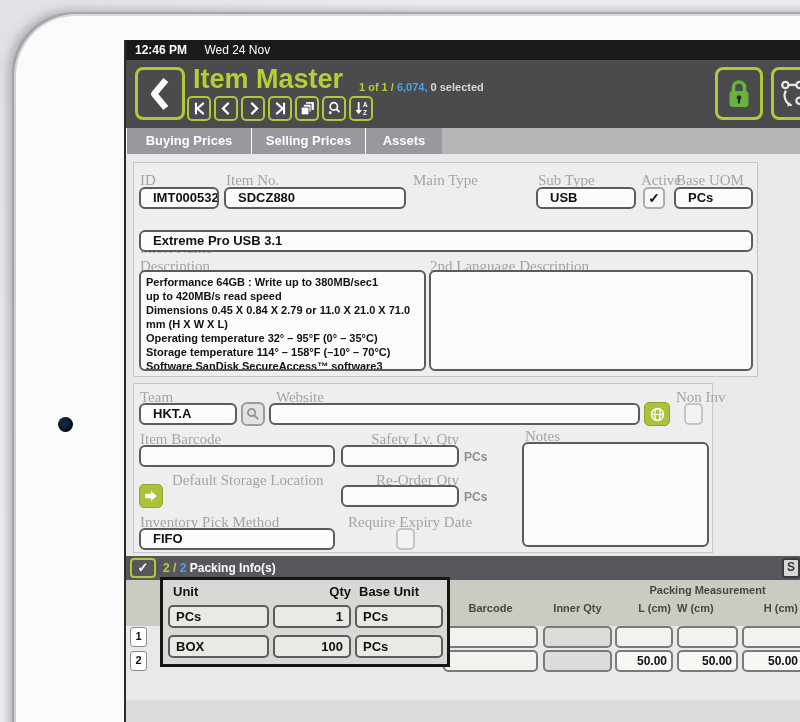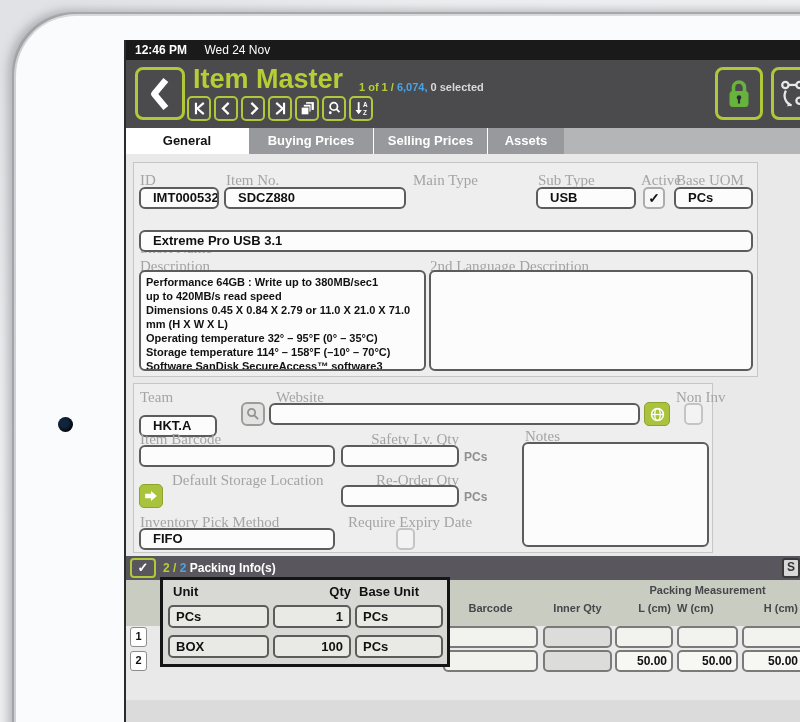--- a/index.html
+++ b/index.html
@@ -195,21 +195,20 @@
             <line x1="7.5" y1="7" x2="14" y2="7" stroke="#e8e8e8" stroke-width="2"></line>
             <circle cx="17" cy="21" r="2.8" fill="none" stroke="#e8e8e8" stroke-width="2"></circle>
             <path d="M10 25 a9 9 0 0 1 -5 -13" fill="none" stroke="#e8e8e8" stroke-width="2"></path>
             <path d="M10 25 l-4 1 l1.5 -4 z" fill="#e8e8e8"></path>
           </svg>
       </span>
     </div>
   </div>
 
   <div class="tab-bar">
-    <div class="tab active" style="width:122px;">General</div>
     <div class="tab" style="width:125px;">Buying Prices</div>
     <div class="tab" style="width:114px;">Selling Prices</div>
     <div class="tab" style="width:77px;">Assets</div>
   </div>
 
   <div class="content">
 
     <div class="panel" style="left:7px; top:8px; width:625px; height:215px;">
       <div class="lbl" style="left:6px; top:9px;">ID</div>
       <div class="lbl" style="left:92px; top:9px;">Item No.</div>
@@ -234,21 +233,21 @@
 Operating temperature 32° – 95°F (0° – 35°C)
 Storage temperature 114° – 158°F (–10° – 70°C)
 Software SanDisk SecureAccess™ software3</div>
 
       <div class="lbl" style="left:296px; top:95px;">2nd Language Description</div>
       <div class="box multiline" style="left:295px; top:107px; width:324px; height:101px;"></div>
     </div>
 
     <div class="panel" style="left:7px; top:229px; width:580px; height:170px;">
       <div class="lbl" style="left:6px; top:5px;">Team</div>
-      <div class="fld" style="left:5px; top:19px; width:78px;margin-top:12px;">HKT.A</div>
+      <div class="fld" style="left:5px; top:19px; width:98px;">HKT.A</div>
       <div class="gry-btn" style="left:107px; top:18px; width:24px; height:24px;">
         <span>
             <svg width="16" height="16" viewBox="0 0 22 22">
               <circle cx="9" cy="9" r="5" stroke="#919191" stroke-width="2.4" fill="none"></circle>
               <line x1="12.8" y1="12.8" x2="18" y2="18" stroke="#919191" stroke-width="2.6"></line>
             </svg>
           </span>
       </div>
       <div class="lbl" style="left:142px; top:5px;">Website</div>
       <div class="fld" style="left:135px; top:19px; width:371px;"></div>

